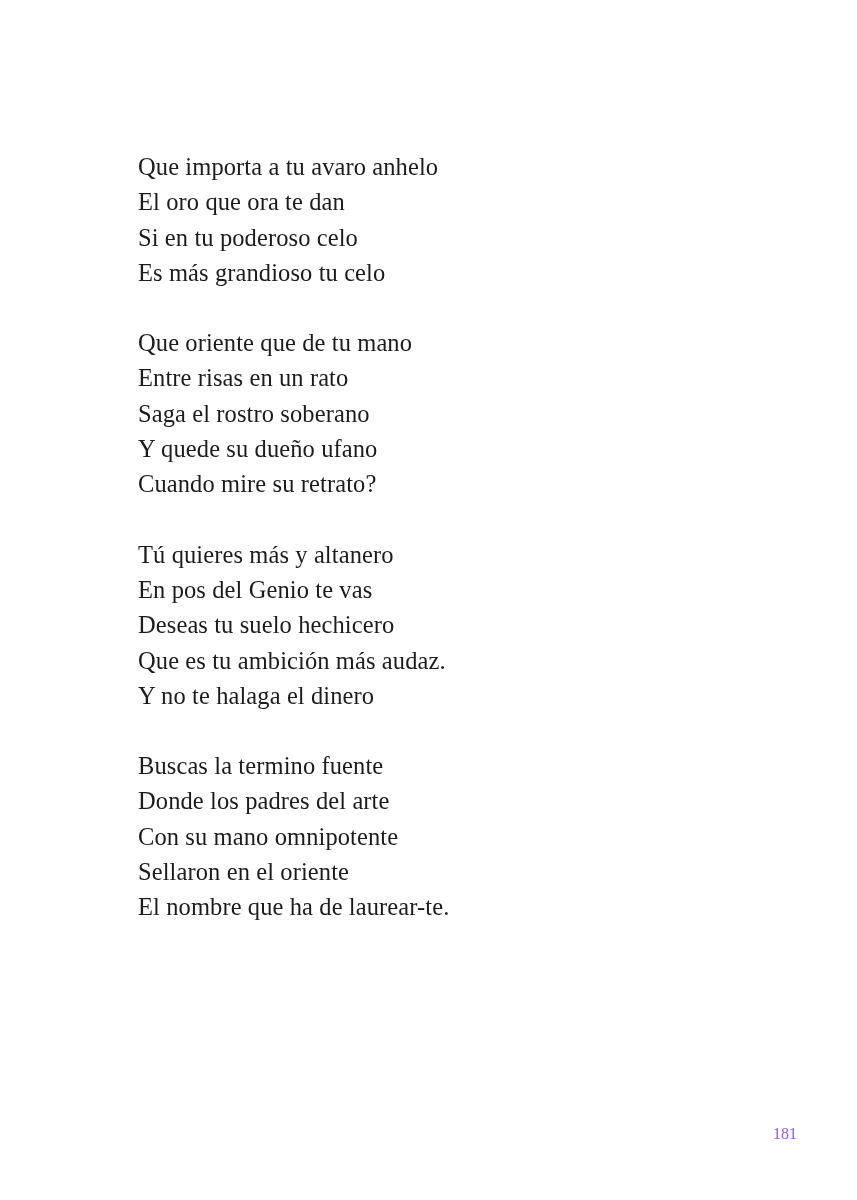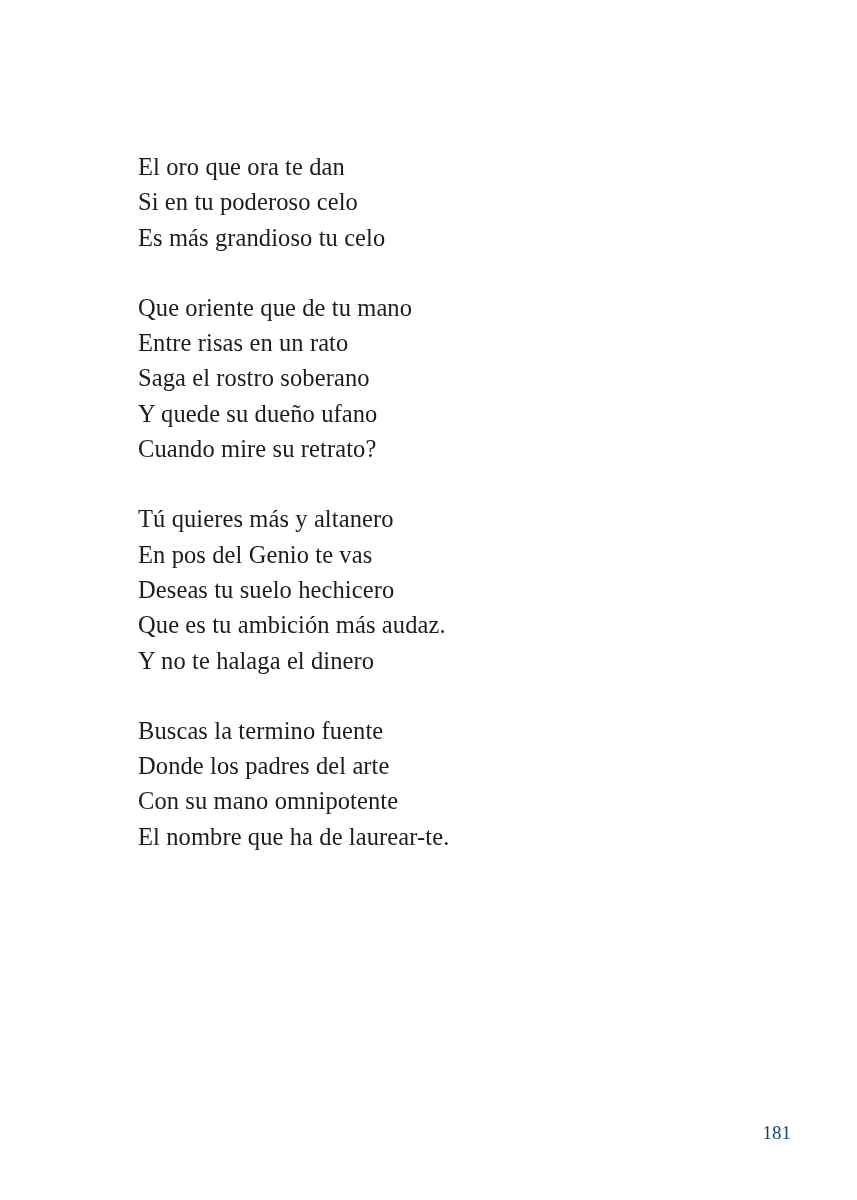--- a/index.html
+++ b/index.html
@@ -25,36 +25,37 @@
     margin: 0 0 35px 0;
   }
   .line {
     font-size: 24.5px;
     line-height: 35.3px;
     letter-spacing: 0.1px;
     white-space: pre;
   }
   .page-number {
     position: absolute;
-    right: 66px;
+    right: 60px;
     bottom: 58px;
-    font-size: 19px;
+    font-size: 16px;
     line-height: 1;
-    color: #0c4a6e;
+    color: #8b5cf6;
     font-variant-numeric: oldstyle-nums;
   }
 </style>
 </head>
 <body>
 
 <div class="page">
 
   <div class="poem">
 
     <div class="stanza">
+      <div class="line">Que importa a tu avaro anhelo</div>
       <div class="line">El oro que ora te dan</div>
       <div class="line">Si en tu poderoso celo</div>
       <div class="line">Es más grandioso tu celo</div>
     </div>
 
     <div class="stanza">
       <div class="line">Que oriente que de tu mano</div>
       <div class="line">Entre risas en un rato</div>
       <div class="line">Saga el rostro soberano</div>
       <div class="line">Y quede su dueño ufano</div>
@@ -66,20 +67,21 @@
       <div class="line">En pos del Genio te vas</div>
       <div class="line">Deseas tu suelo hechicero</div>
       <div class="line">Que es tu ambición más audaz.</div>
       <div class="line">Y no te halaga el dinero</div>
     </div>
 
     <div class="stanza">
       <div class="line">Buscas la termino fuente</div>
       <div class="line">Donde los padres del arte</div>
       <div class="line">Con su mano omnipotente</div>
+      <div class="line">Sellaron en el oriente</div>
       <div class="line">El nombre que ha de laurear-te.</div>
     </div>
 
   </div>
 
   <div class="page-number">181</div>
 
 </div>
 
 </body></html>

